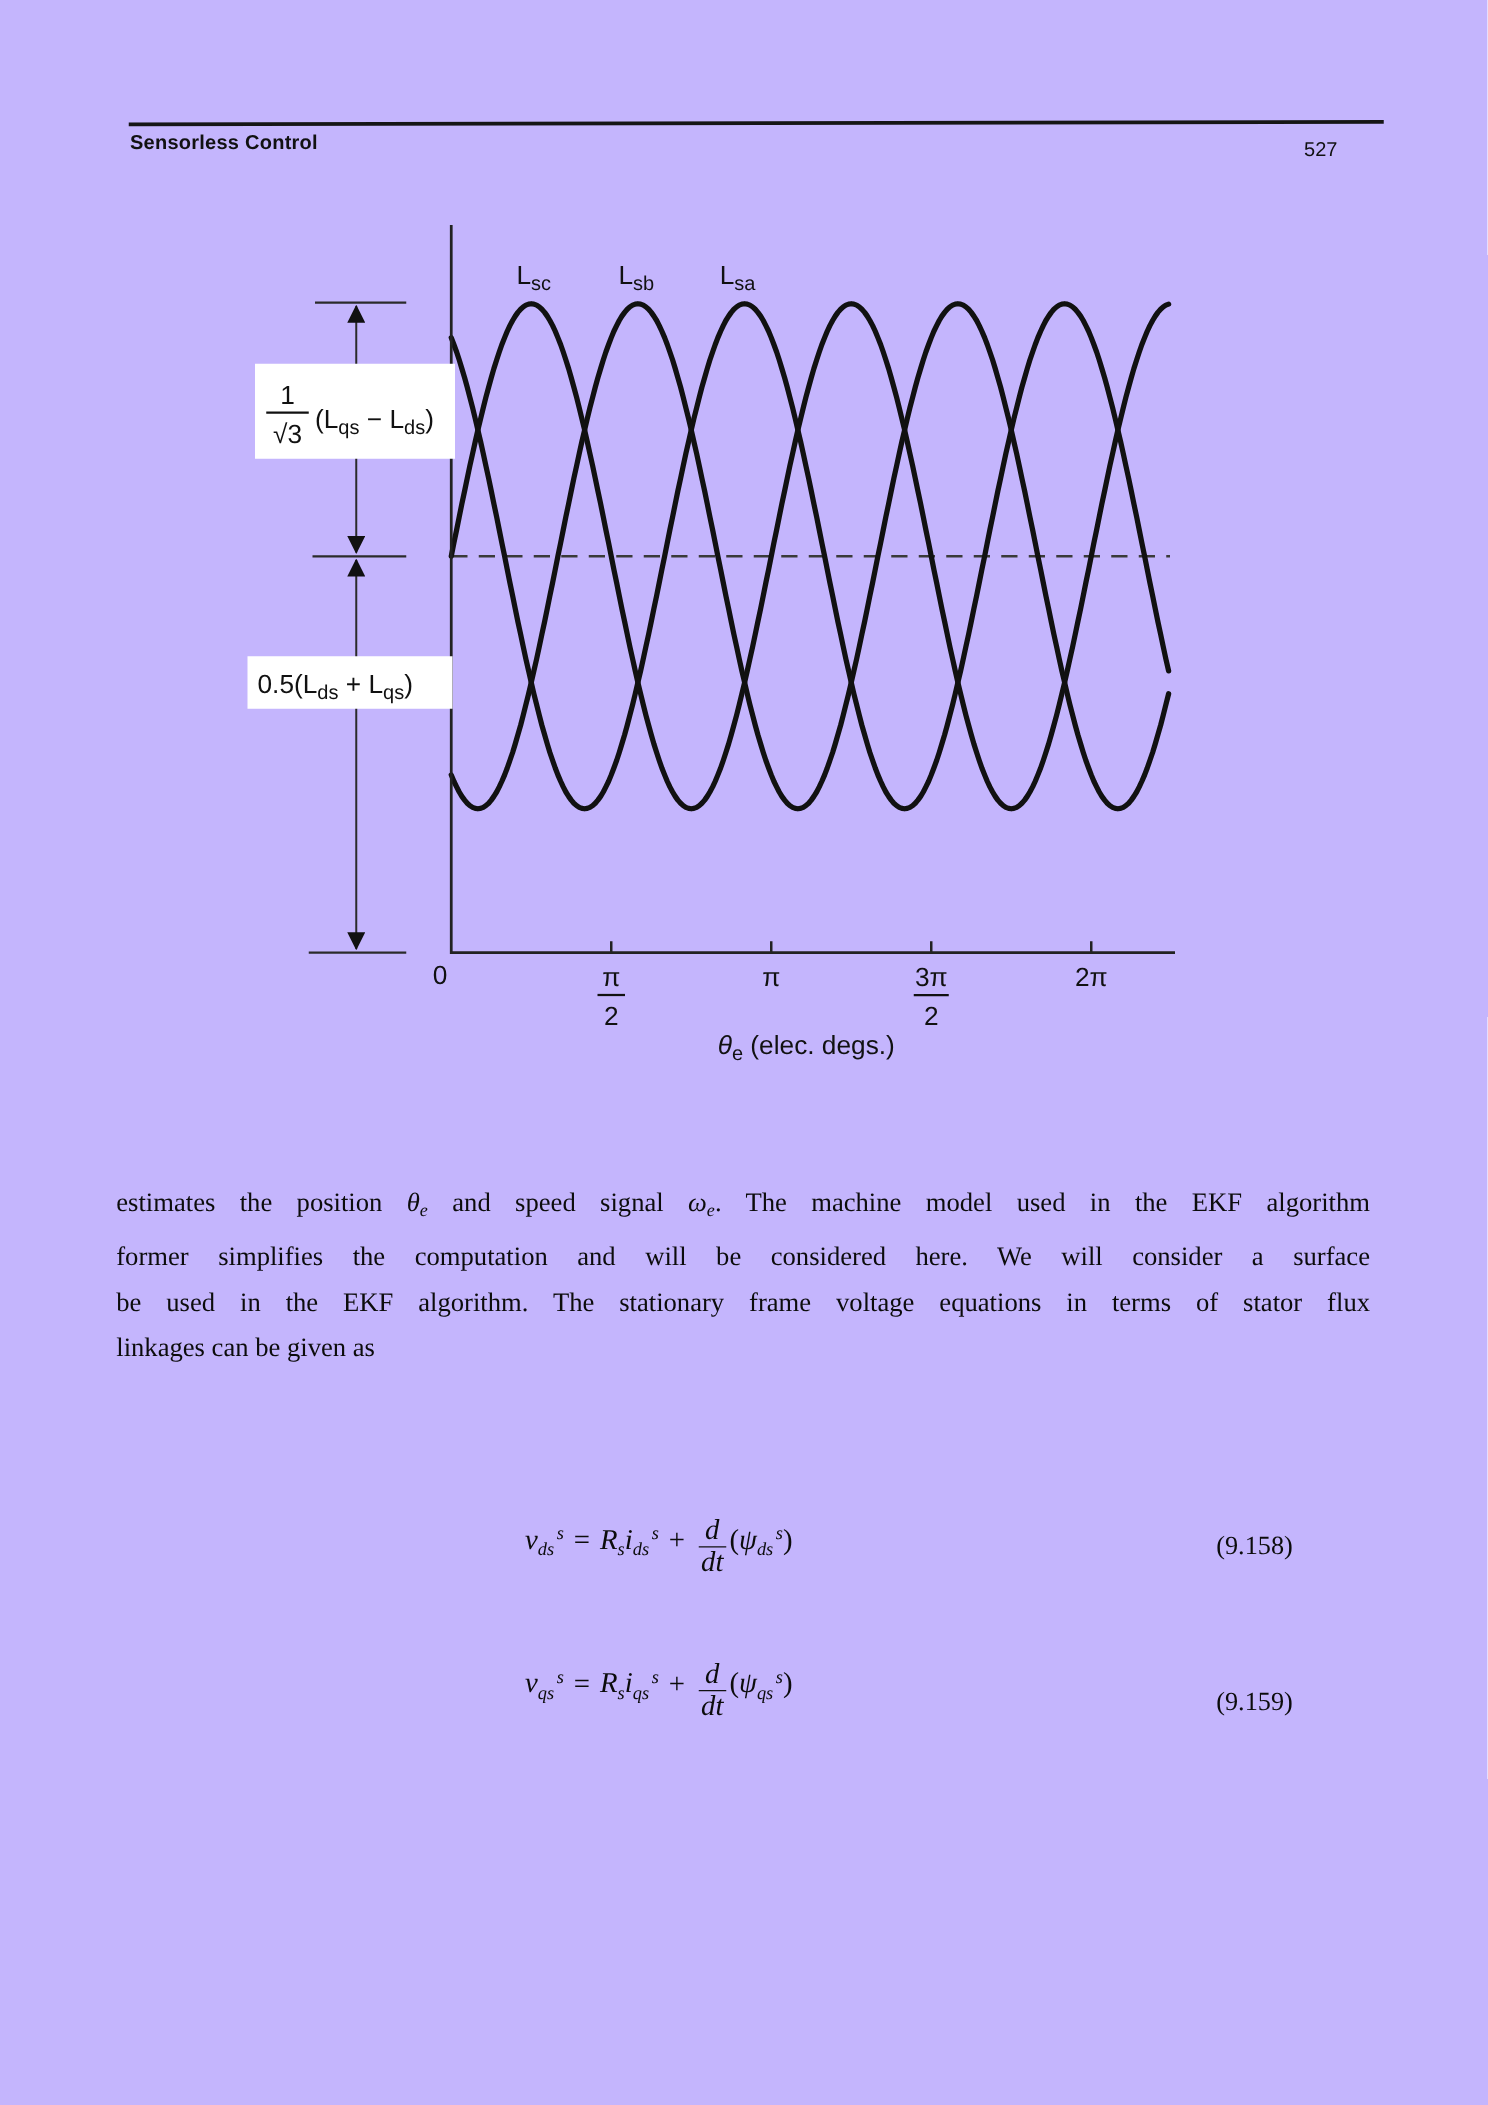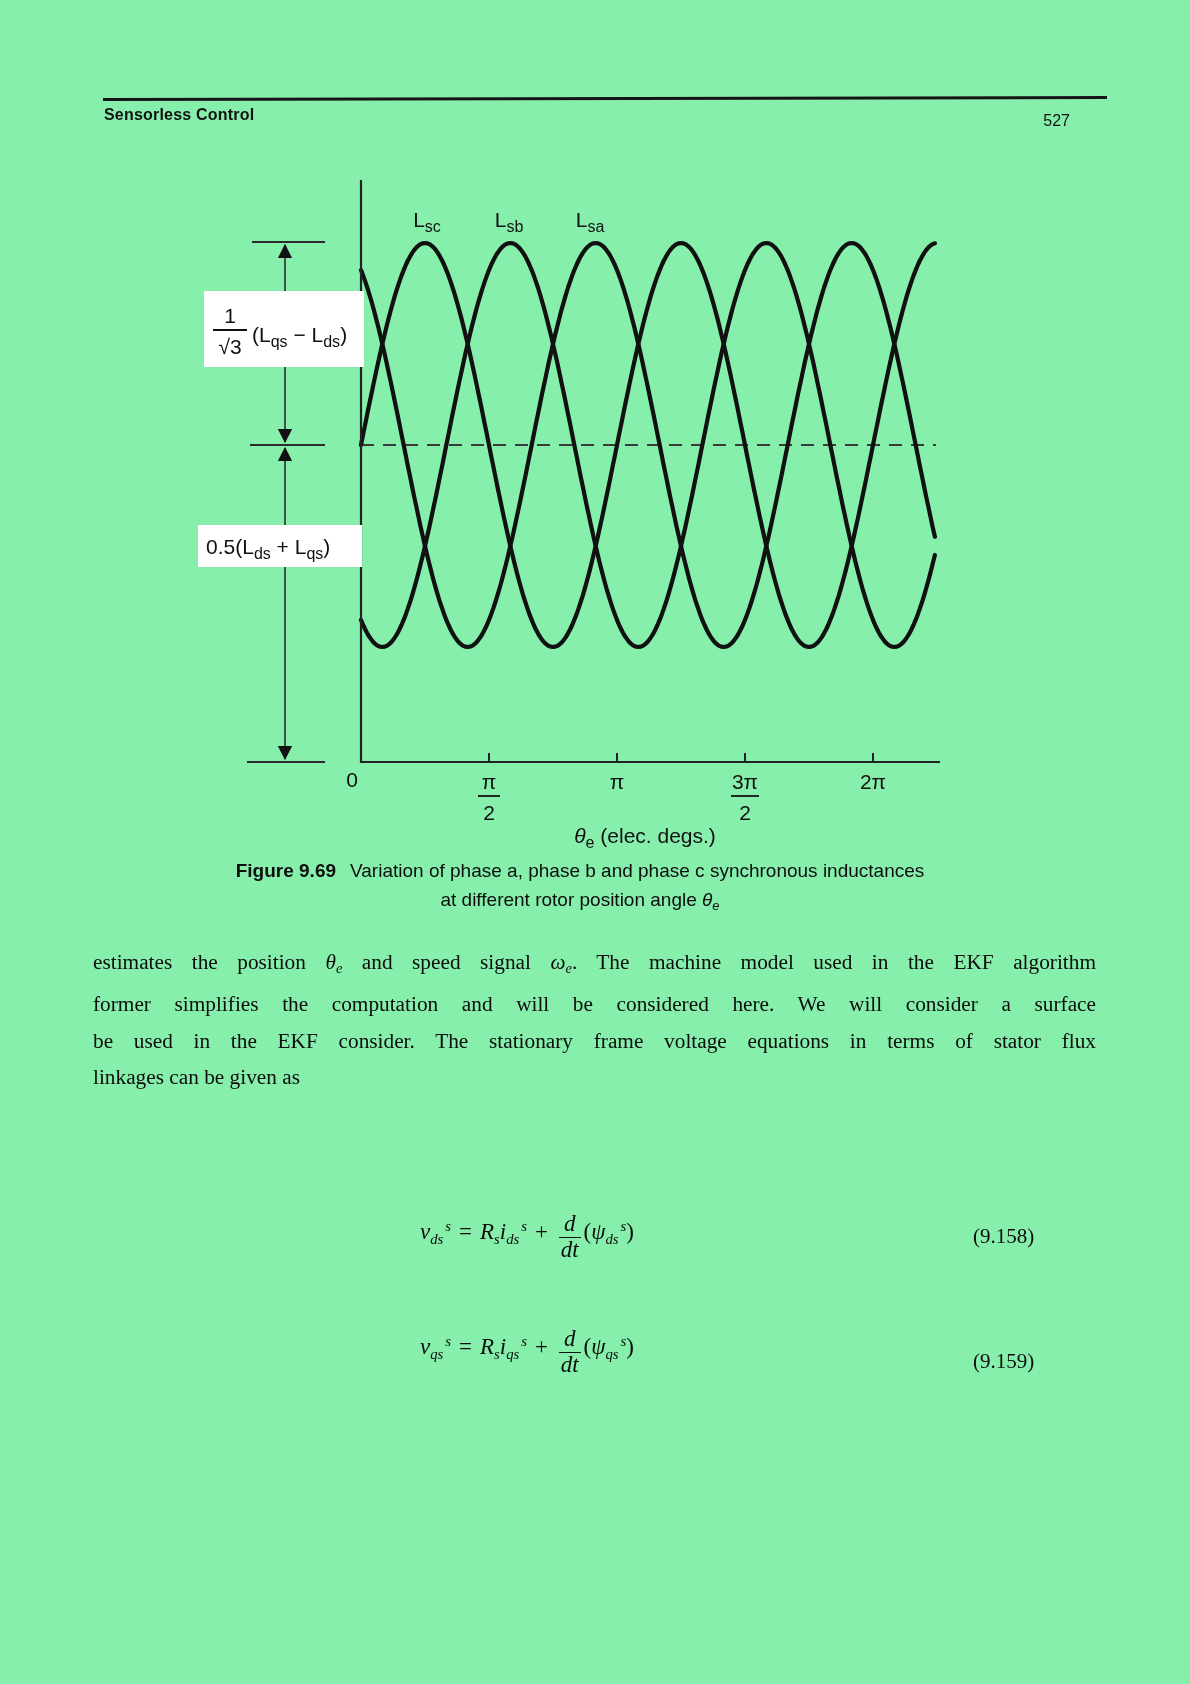--- a/index.html
+++ b/index.html
@@ -1,16 +1,16 @@
 <!DOCTYPE html>
 <html><head>
 <meta charset="utf-8">
 <style>
   html,body{margin:0;padding:0;background:#ffffff;}
-  .page{position:relative;width:1190px;height:1684px;background:#86efac;
+  .page{position:relative;width:1190px;height:1684px;background:#c4b5fd;
         font-family:"Liberation Sans",sans-serif;color:#111;overflow:hidden;}
 
   
   .hdr-rule{position:absolute;left:103px;top:97px;width:1004px;height:3px;background:#151515;transform:rotate(-0.12deg);}
   .hdr-title{position:absolute;left:104px;top:106px;font-size:16px;font-weight:bold;letter-spacing:.2px;}
   .hdr-page{position:absolute;left:980px;top:112px;width:90px;text-align:right;font-size:16px;}
 
   
   .fig-svg{position:absolute;left:150px;top:165px;}
   .curve{fill:none;stroke:#111;stroke-width:4.2;stroke-linejoin:round;stroke-linecap:round;}
@@ -112,29 +112,25 @@
     <g>
       <text class="fig-label" x="595" y="624" text-anchor="middle">3π</text>
       <line class="fracbar" x1="581" y1="631" x2="609" y2="631"></line>
       <text class="fig-label" x="595" y="655" text-anchor="middle">2</text>
     </g>
     <text class="fig-label" x="723" y="624" text-anchor="middle">2π</text>
 
     <text class="fig-label" x="495" y="678" text-anchor="middle"><tspan font-style="italic">θ</tspan><tspan class="svg-sub" dy="5">e</tspan><tspan dy="-5"> (elec. degs.)</tspan></text>
   </svg>
 
-  <div class="caption">
-    <div><span class="cap-label">Figure 9.69</span><span>Variation of phase a, phase b and phase c synchronous inductances</span></div>
-    <div><span class="r-n">at different rotor position angle </span><span class="r-i">θ</span><span class="r-is">e</span></div>
-  </div>
 
   <div class="bodytext">
       <div class="jline"><span class="r-n">estimates the position </span><span class="r-i">θ</span><span class="r-is">e</span><span class="r-n"> and speed signal </span><span class="r-i">ω</span><span class="r-is">e</span><span class="r-n">. The machine model used in the EKF algorithm</span></div>
       <div class="jline"><span class="r-n">former simplifies the computation and will be considered here. We will consider a surface</span></div>
-      <div class="jline"><span class="r-n">be used in the EKF consider. The stationary frame voltage equations in terms of stator flux</span></div>
+      <div class="jline"><span class="r-n">be used in the EKF algorithm. The stationary frame voltage equations in terms of stator flux</span></div>
       <div class="jline last"><span class="r-n">linkages can be given as</span></div>
     </div>
 
   <div class="eq" style="top:1212px"><span class="v">v</span><span class="sub">ds</span><span class="sup">s</span><span class="op">=</span><span class="v">R</span><span class="sub">s</span><span class="v">i</span><span class="sub">ds</span><span class="sup">s</span><span class="op">+</span><span class="frac"><span class="num">d</span><span class="den">dt</span></span><span class="n">(</span><span class="v">ψ</span><span class="sub">ds</span><span class="sup">s</span><span class="n">)</span></div>
   <div class="eq-num" style="top:1224px">(9.158)</div>
 
   <div class="eq" style="top:1327px"><span class="v">v</span><span class="sub">qs</span><span class="sup">s</span><span class="op">=</span><span class="v">R</span><span class="sub">s</span><span class="v">i</span><span class="sub">qs</span><span class="sup">s</span><span class="op">+</span><span class="frac"><span class="num">d</span><span class="den">dt</span></span><span class="n">(</span><span class="v">ψ</span><span class="sub">qs</span><span class="sup">s</span><span class="n">)</span></div>
   <div class="eq-num" style="top:1349px">(9.159)</div>
 
 </div>

